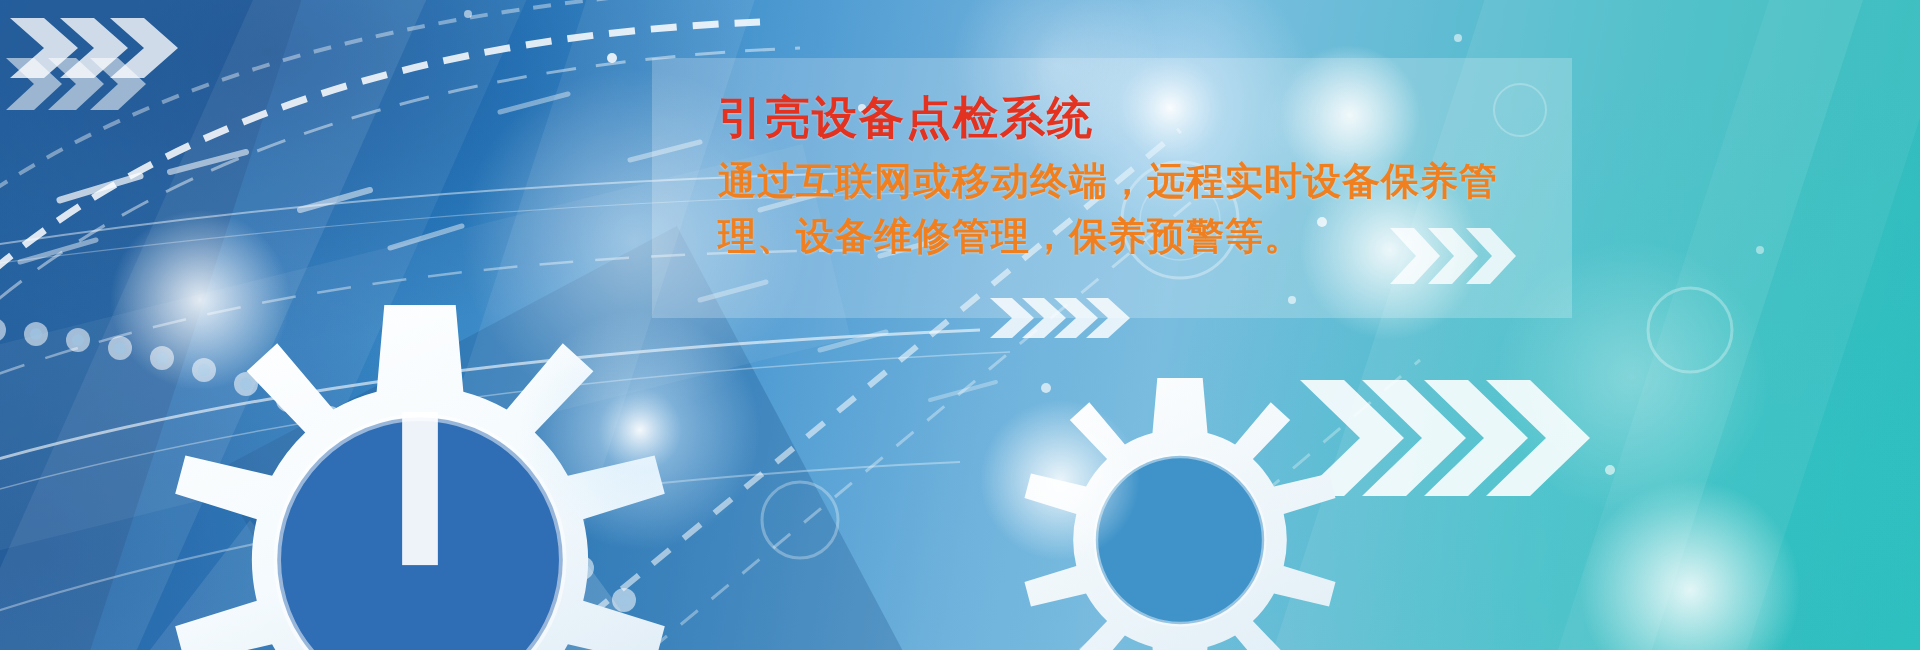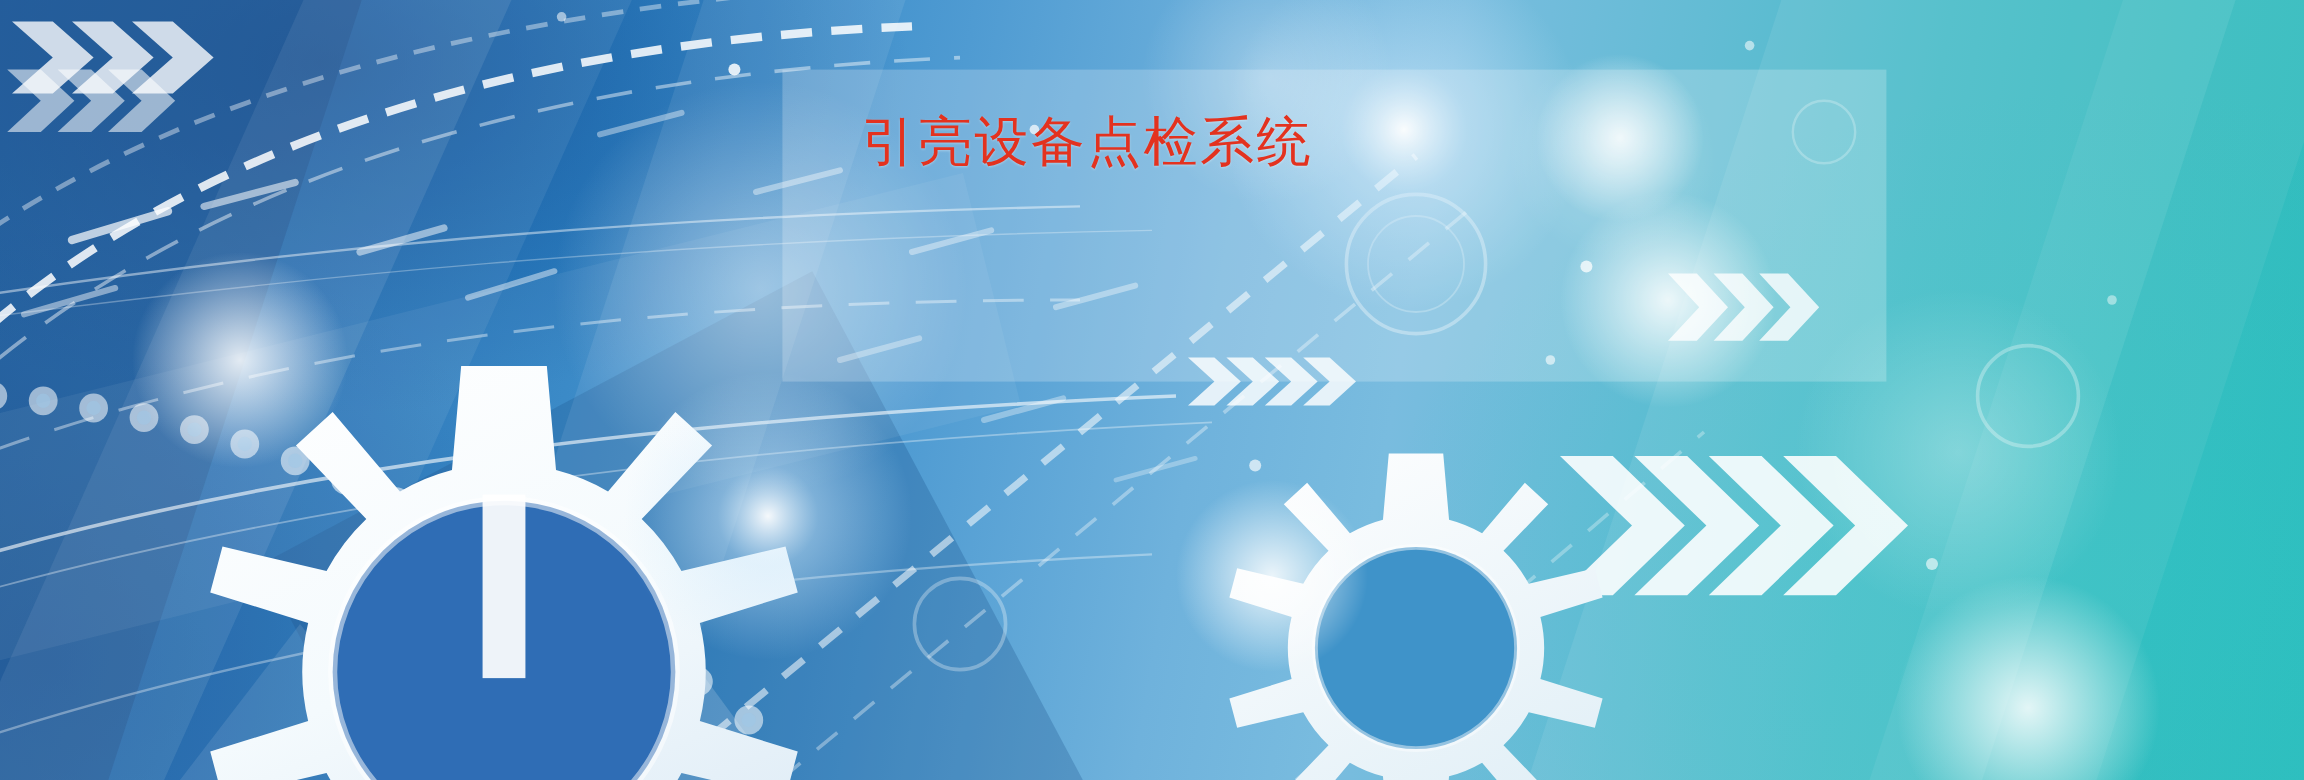--- a/index.html
+++ b/index.html
@@ -52,21 +52,21 @@
   
   .panel{
     position:absolute;left:652px;top:58px;width:920px;height:260px;
     background:rgba(255,255,255,.22);
     pointer-events:none;
   }
 
   
   .textblock{position:absolute;left:718px;top:95px;width:800px;}
   .title{
-    font-size:45px;font-weight:400;color:#e3321f;letter-spacing:2px;
+    font-size:45px;font-weight:700;color:#e3321f;letter-spacing:2px;
     line-height:1.0;margin:0 0 14px 0;white-space:nowrap;
     text-shadow:0 1px 2px rgba(255,255,255,.35);
   }
   .subtitle{
     font-size:38px;font-weight:700;color:#f0801f;letter-spacing:1px;
     line-height:1.45;margin:0;width:790px;
     text-shadow:0 1px 2px rgba(255,255,255,.30);
   }
 </style>
 </head>
@@ -271,15 +271,16 @@
       <circle cx="1060" cy="480" r="80" fill="url(#flare2)"></circle>
     </g>
   </svg>
 
   <div class="wash b"></div>
 
   <div class="panel"></div>
 
   <div class="textblock">
     <h1 class="title">引亮设备点检系统</h1>
+    <p class="subtitle">通过互联网或移动终端，远程实时设备保养管理、设备维修管理，保养预警等。</p>
   </div>
 
 </div>
 
 </body></html>

